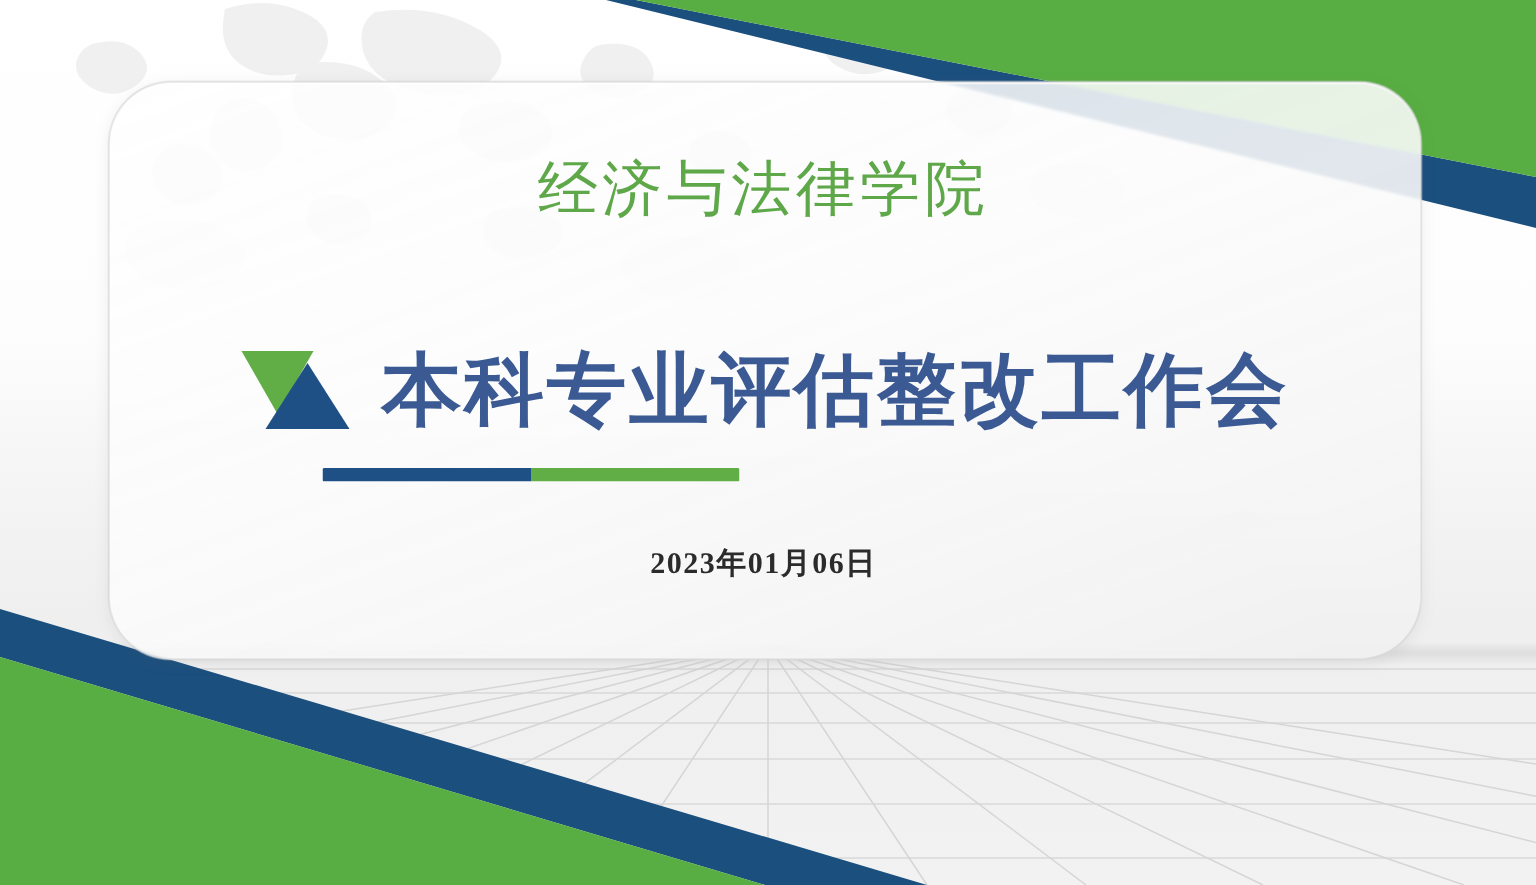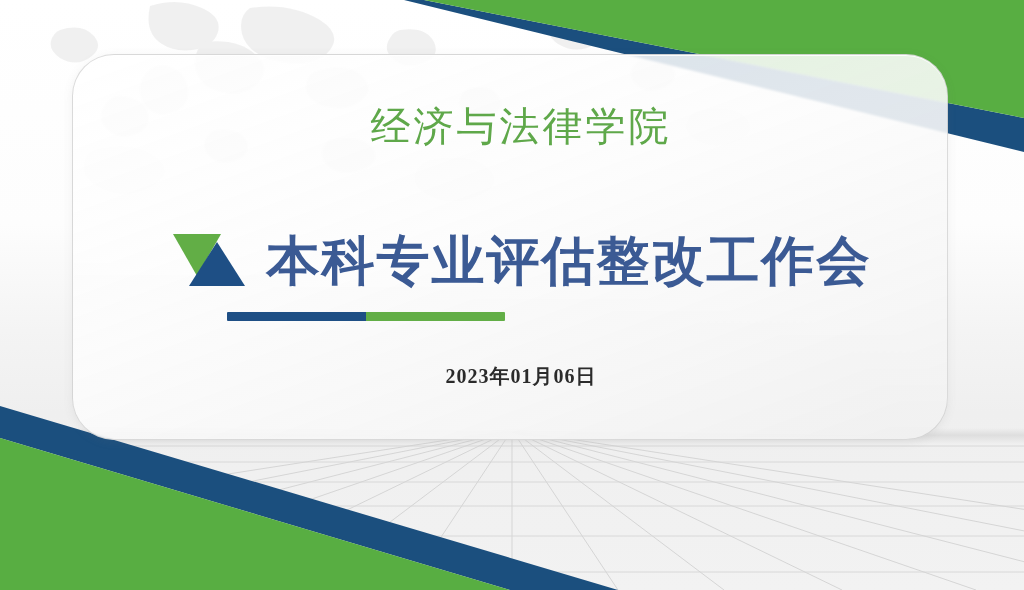--- a/index.html
+++ b/index.html
@@ -78,21 +78,21 @@
         rgba(240,240,240,0.95) 100%);
     border: 1px solid rgba(190,190,190,0.55);
     box-shadow: 0 2px 10px rgba(120,120,120,0.10),
                 inset 0 1px 0 rgba(255,255,255,0.9);
     backdrop-filter: blur(1px);
   }
 
   
   .content {
     position: absolute;
-    left: 84px;
+    left: 72px;
     top: 54px;
     width: 874px;
     height: 320px;
     display: flex;
     flex-direction: column;
   }
 
   .subtitle {
     position: absolute;
     left: 0;

